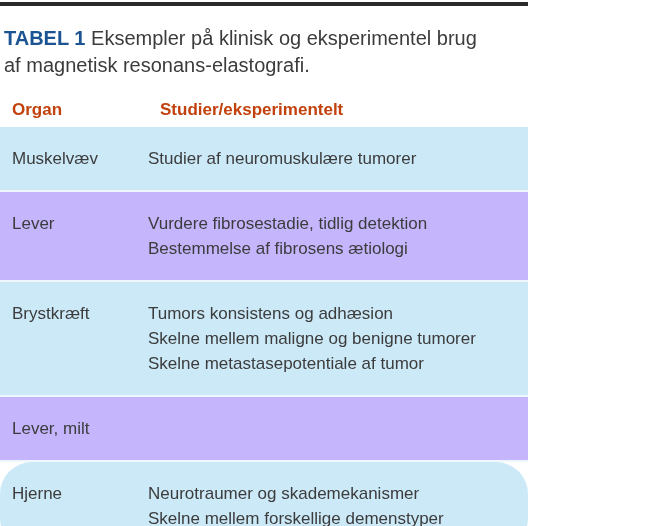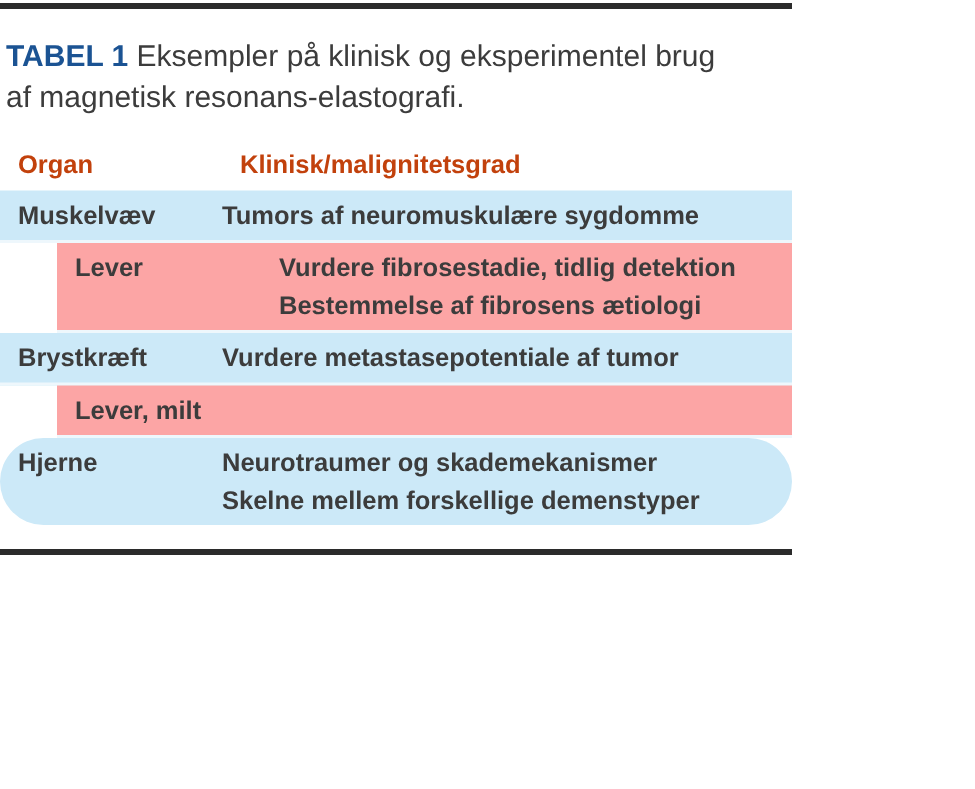--- a/index.html
+++ b/index.html
@@ -38,28 +38,27 @@
     font-size: 17px;
     font-weight: bold;
     color: #c2410c;
   }
   .thead .col-organ { width: 148px; }
   .thead .col-desc  { flex: 1; }
   .row {
     display: flex;
     font-size: 17px;
     line-height: 25px;
-    padding: 4px 0;
+    padding: 19px 0;
     border-bottom: 2px solid #eef7fc;
     color: #3c3c3c;
-    font-weight: bold;
   }
   .row:last-child { border-bottom: none; border-radius: 32px; }
   .row.dark  { background: #cce9f8; }
-  .row.light { background: #fca5a5; margin-left: 38px; }
+  .row.light { background: #c4b5fd; }
   .row .organ {
     width: 148px;
     padding-left: 12px;
     box-sizing: border-box;
   }
   .row .desc {
     flex: 1;
     max-width: 475px;
     padding-right: 8px;
   }
@@ -69,41 +68,43 @@
 <body>
 
 <div class="page">
 
   <div class="rule top"></div>
 
   <p class="caption"><span class="caption-label">TABEL 1</span><span> Eksempler på klinisk og eksperimentel brug af magnetisk resonans-elastografi.</span></p>
 
   <div class="thead">
     <div class="col-organ">Organ</div>
-    <div class="col-desc">Klinisk/malignitetsgrad</div>
+    <div class="col-desc">Studier/eksperimentelt</div>
   </div>
 
   <div id="tbody">
       <div class="row dark">
         <div class="organ">Muskelvæv</div>
         <div class="desc">
-          <div>Tumors af neuromuskulære sygdomme</div>
+          <div>Studier af neuromuskulære tumorer</div>
         </div>
       </div>
       <div class="row light">
         <div class="organ">Lever</div>
         <div class="desc">
           <div>Vurdere fibrosestadie, tidlig detektion</div>
           <div>Bestemmelse af fibrosens ætiologi</div>
         </div>
       </div>
       <div class="row dark">
         <div class="organ">Brystkræft</div>
         <div class="desc">
-          <div>Vurdere metastasepotentiale af tumor</div>
+          <div>Tumors konsistens og adhæsion</div>
+          <div>Skelne mellem maligne og benigne tumorer</div>
+          <div>Skelne metastasepotentiale af tumor</div>
         </div>
       </div>
       <div class="row light">
         <div class="organ">Lever, milt</div>
       </div>
       <div class="row dark">
         <div class="organ">Hjerne</div>
         <div class="desc">
           <div>Neurotraumer og skademekanismer</div>
           <div>Skelne mellem forskellige demenstyper</div>

